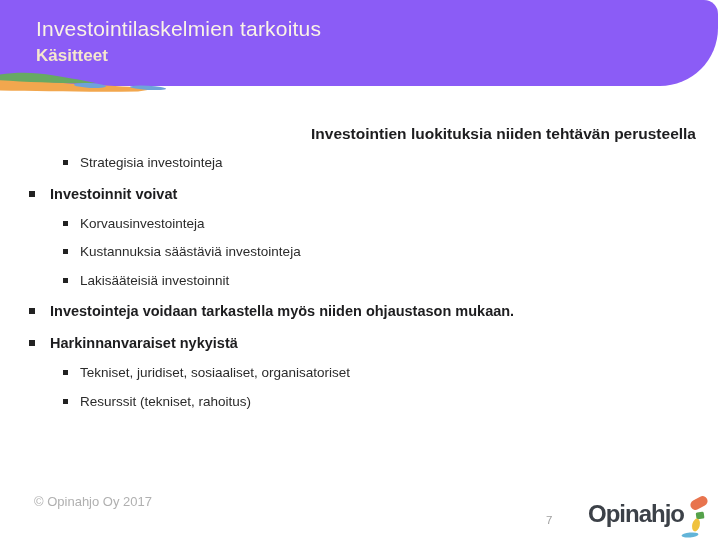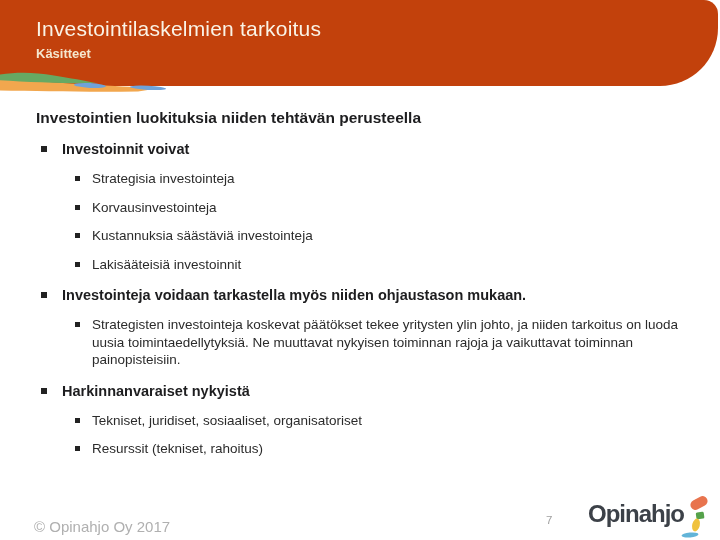--- a/index.html
+++ b/index.html
@@ -6,55 +6,56 @@
   body {
     width:720px; height:540px; overflow:hidden; position:relative;
     background:#ffffff;
     font-family:"Liberation Sans", sans-serif;
     -webkit-font-smoothing:antialiased;
   }
   
   .header-band {
     position:absolute; top:0; left:0;
     width:718px; height:86px;
-    background:#c2410c;
+    background:#8b5cf6;
     border-radius:0 14px 58px 0;
   }
   .slide-title {
     position:absolute; left:36px; top:17px;
     font-size:21px; font-weight:400; color:#FAF3E6; letter-spacing:0.2px;
   }
   .slide-subtitle {
     position:absolute; left:36px; top:46px;
-    font-size:13px; font-weight:bold; color:#F5E7CE;
+    font-size:17px; font-weight:bold; color:#F5E7CE;
   }
   .waves {
     position:absolute; left:0; top:70px; width:210px; height:22px;
     pointer-events:none;
   }
   
   .content {
-    position:absolute; top:86px; left:0; right:0;
-    padding:22px 24px 0 36px;
+    position:absolute; top:102px; left:0; right:0;
+    padding:22px 24px 0 24px;
+    text-align:right;
   }
   .content-heading {
     margin:0; font-size:15.5px; font-weight:bold; color:#1D1D1F;
     line-height:19px;
   }
   .b { display:flex; align-items:flex-start; color:#2B2B2B; }
   .b .sq { flex:0 0 auto; background:#222222; }
   .l1 { margin:13px 0 0 5px; font-weight:bold; font-size:14.5px; line-height:19px; color:#1D1D1F; }
   .l1 .sq { width:6px; height:6px; margin:6px 15px 0 0; }
   .l2 { margin:11px 0 0 39px; font-weight:400; font-size:13.5px; line-height:17.5px; }
   .l2 .sq { width:5px; height:5px; margin:6px 12px 0 0; }
   .l2 .bt { max-width:590px; }
   
   .copyright {
-    position:absolute; left:34px; top:518px;
-    font-size:15px; color:#B0B0B0;
+    position:absolute; left:34px; top:494px;
+    font-size:13px; color:#B0B0B0;
   }
   .page-number {
     position:absolute; left:546px; top:514px;
     font-size:11.5px; color:#9E9E9E;
   }
   .logo {
     position:absolute; right:8px; bottom:2px; width:140px; height:44px;
   }
   .logo-text {
     position:absolute; right:28px; top:6px;
@@ -74,47 +75,43 @@
       <path fill="#F2A74E" d="M0,8 C35,11 75,14 115,16 C135,17 148,18 154,19 L138,21.5 C90,22.2 40,21.2 0,20.5 Z"></path>
       <path fill="#67A963" d="M0,4.5 C18,2 34,2.2 54,5.5 C70,8 85,10.8 96,13 C70,13.6 30,12.2 0,10.2 Z"></path>
       <ellipse fill="#6FA3D9" cx="90" cy="15.5" rx="16" ry="2.4" transform="rotate(3 90 15.5)"></ellipse>
       <ellipse fill="#6FA3D9" cx="148" cy="17.8" rx="18" ry="2.1" transform="rotate(3 148 17.8)"></ellipse>
     </svg>
   </div>
 
   <div class="content">
     <h2 class="content-heading">Investointien luokituksia niiden tehtävän perusteella</h2>
 
+    <div class="b l2">
+      <span class="sq"></span>
+      <span class="bt">Strategisia investointeja</span>
+    </div>
     <div class="b l1">
       <span class="sq"></span>
       <span class="bt">Investoinnit voivat</span>
-    </div>
-    <div class="b l2">
-      <span class="sq"></span>
-      <span class="bt">Strategisia investointeja</span>
     </div>
     <div class="b l2">
       <span class="sq"></span>
       <span class="bt">Korvausinvestointeja</span>
     </div>
     <div class="b l2">
       <span class="sq"></span>
       <span class="bt">Kustannuksia säästäviä investointeja</span>
     </div>
     <div class="b l2">
       <span class="sq"></span>
       <span class="bt">Lakisääteisiä investoinnit</span>
     </div>
     <div class="b l1">
       <span class="sq"></span>
       <span class="bt">Investointeja voidaan tarkastella myös niiden ohjaustason mukaan.</span>
-    </div>
-    <div class="b l2">
-      <span class="sq"></span>
-      <span class="bt">Strategisten investointeja koskevat päätökset tekee yritysten ylin johto, ja niiden tarkoitus on luoda uusia toimintaedellytyksiä. Ne muuttavat nykyisen toiminnan rajoja ja vaikuttavat toiminnan painopisteisiin.</span>
     </div>
     <div class="b l1">
       <span class="sq"></span>
       <span class="bt">Harkinnanvaraiset nykyistä</span>
     </div>
     <div class="b l2">
       <span class="sq"></span>
       <span class="bt">Tekniset, juridiset, sosiaaliset, organisatoriset</span>
     </div>
     <div class="b l2">

